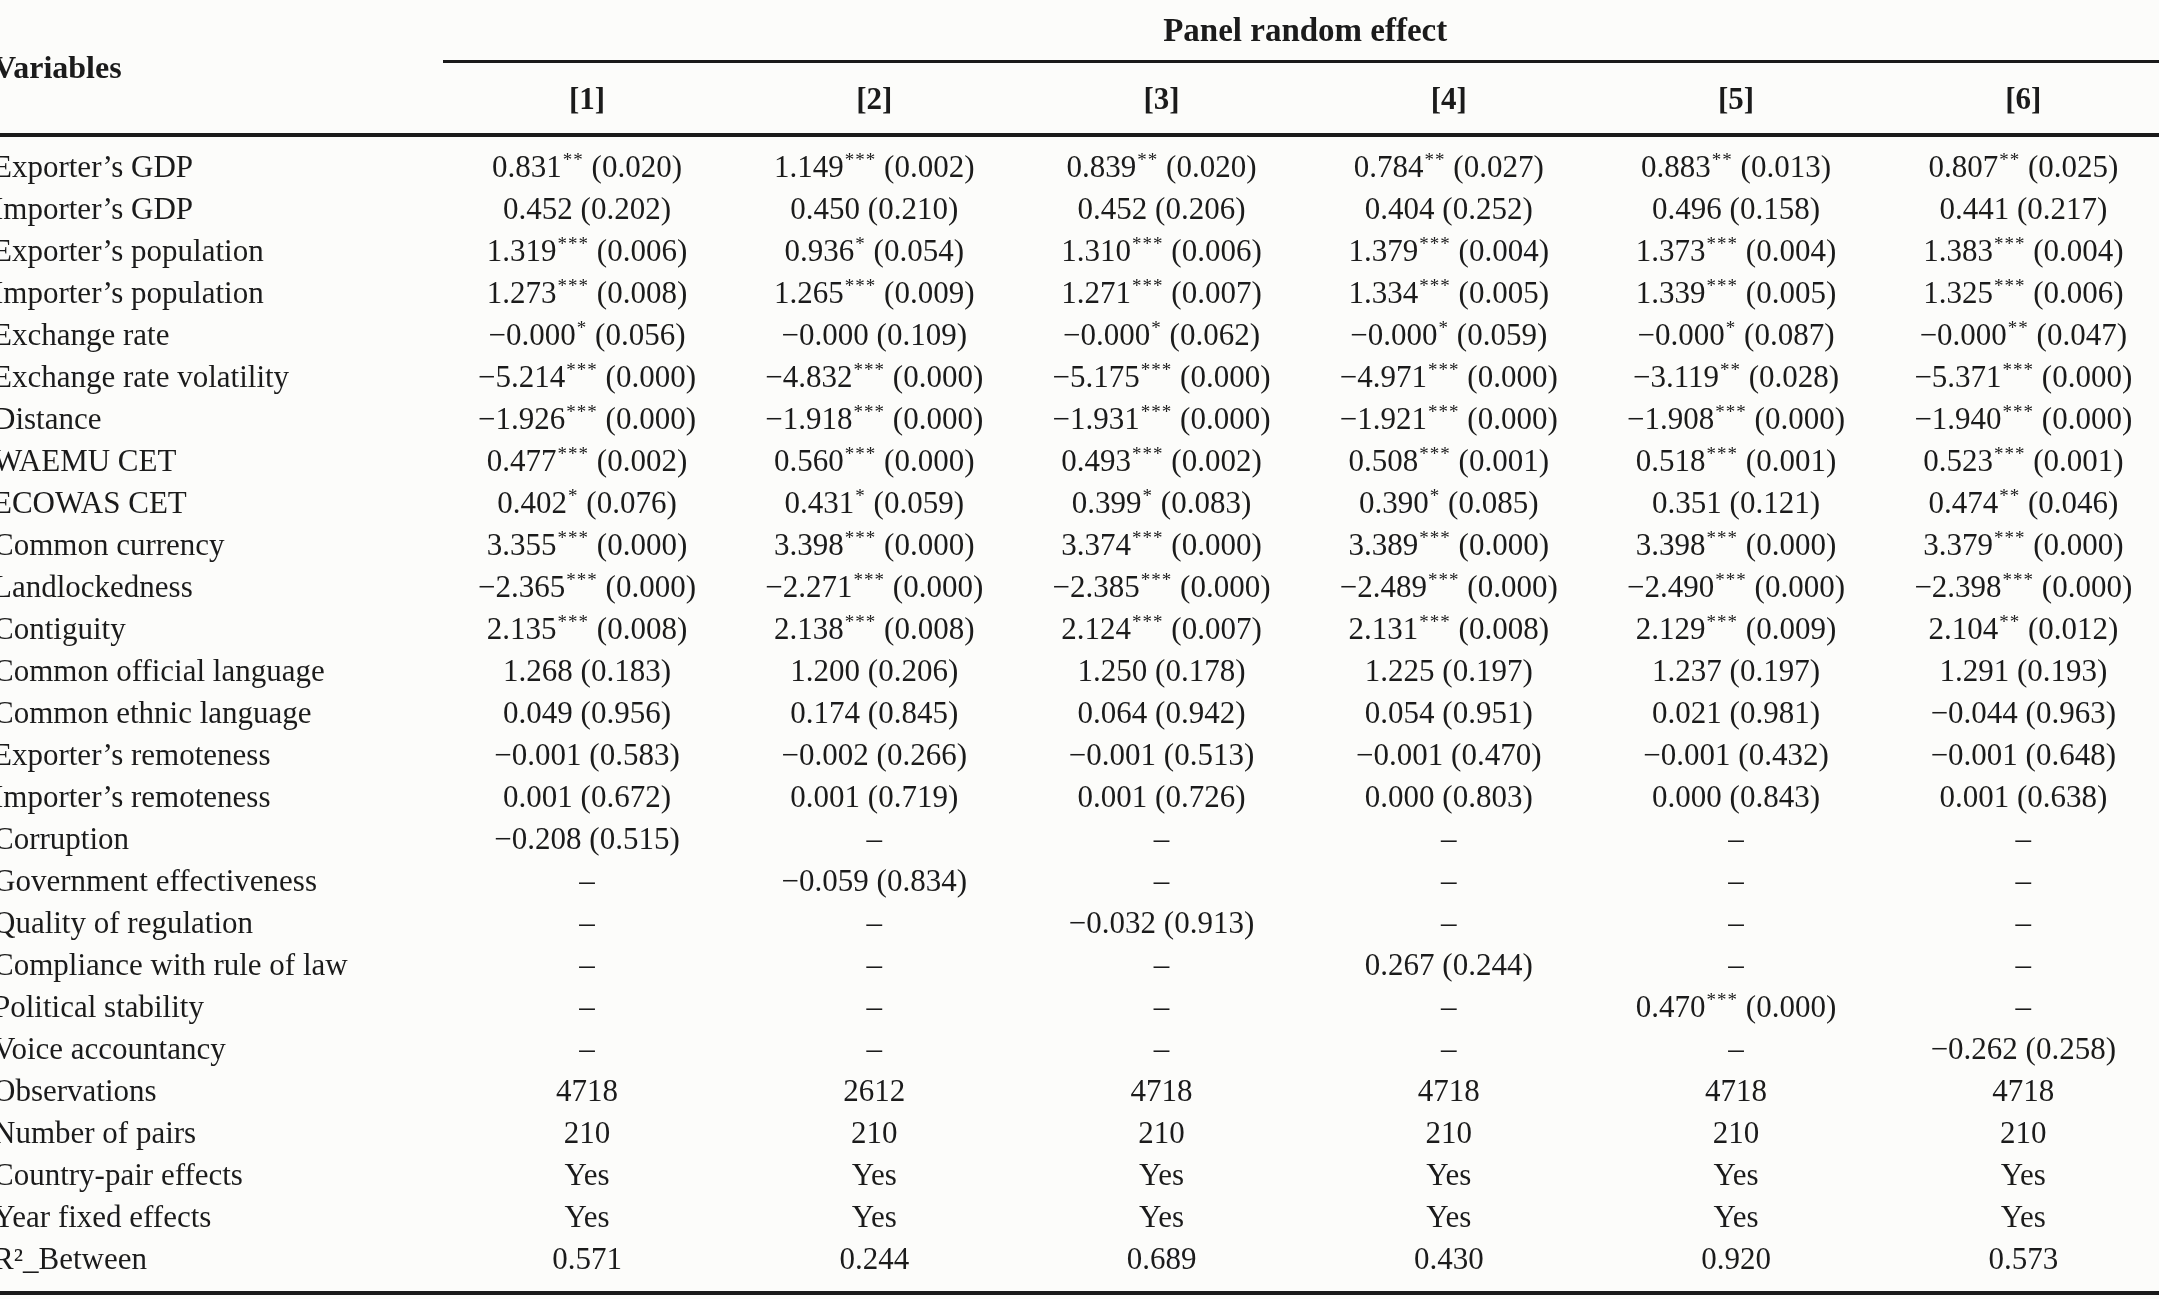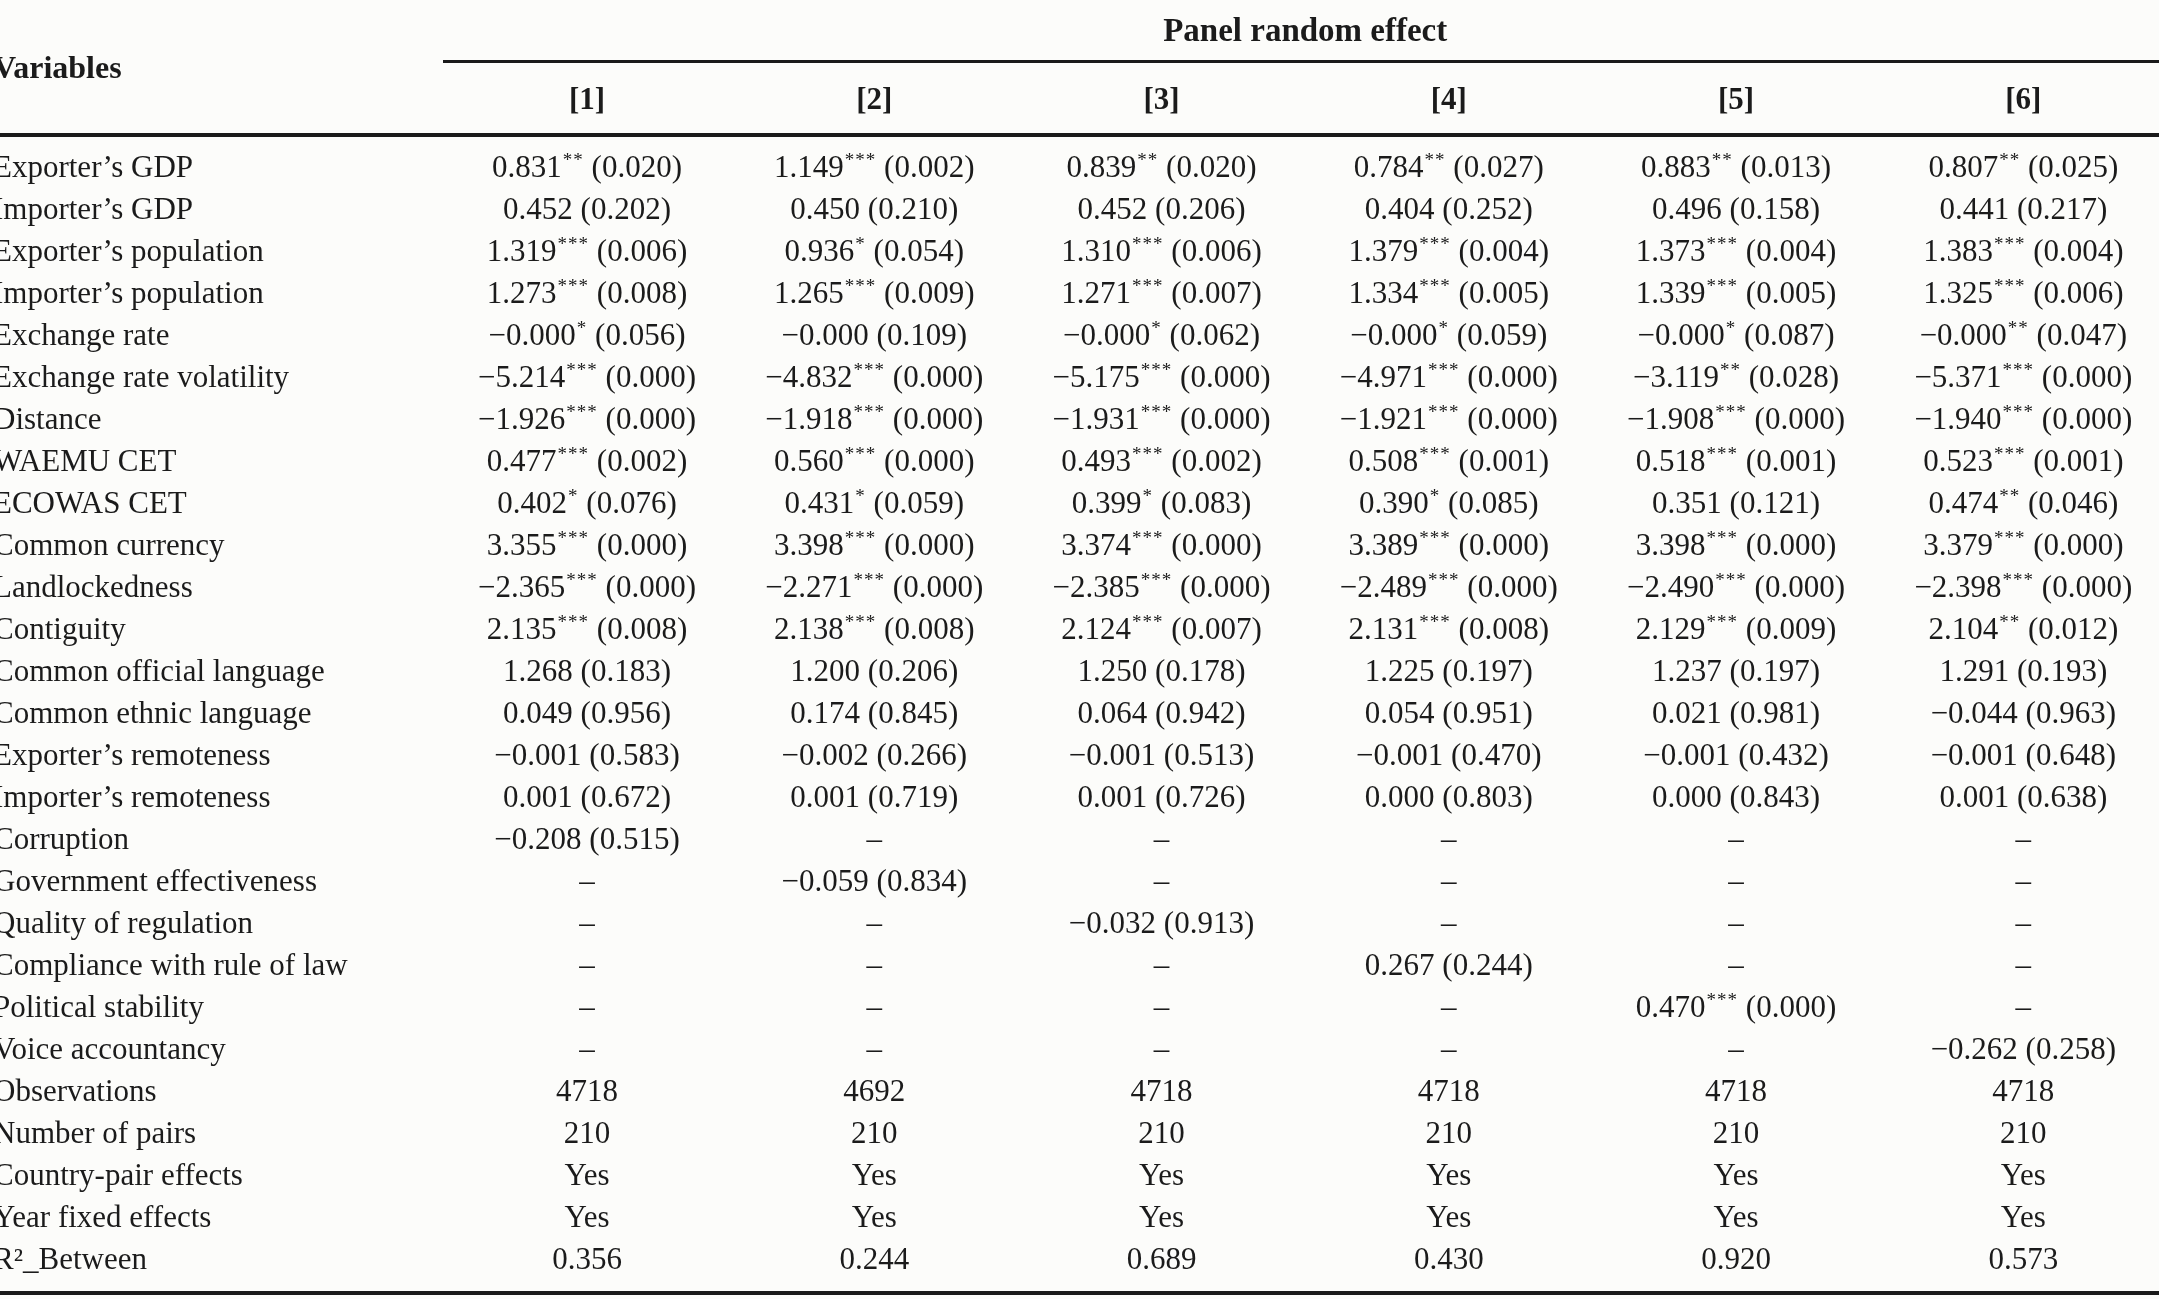--- a/index.html
+++ b/index.html
@@ -292,21 +292,21 @@
           <td class="val">–</td>
           <td class="val">–</td>
           <td class="val">–</td>
           <td class="val">–</td>
           <td class="val">–</td>
           <td class="val">−0.262&nbsp;(0.258)</td>
         </tr>
         <tr>
           <td class="rowlabel">Observations</td>
           <td class="val">4718</td>
-          <td class="val">4692</td>
+          <td class="val">2612</td>
           <td class="val">4718</td>
           <td class="val">4718</td>
           <td class="val">4718</td>
           <td class="val">4718</td>
         </tr>
         <tr>
           <td class="rowlabel">Number of pairs</td>
           <td class="val">210</td>
           <td class="val">210</td>
           <td class="val">210</td>
@@ -327,21 +327,21 @@
           <td class="rowlabel">Year fixed effects</td>
           <td class="val">Yes</td>
           <td class="val">Yes</td>
           <td class="val">Yes</td>
           <td class="val">Yes</td>
           <td class="val">Yes</td>
           <td class="val">Yes</td>
         </tr>
         <tr>
           <td class="rowlabel">R²_Between</td>
-          <td class="val">0.356</td>
+          <td class="val">0.571</td>
           <td class="val">0.244</td>
           <td class="val">0.689</td>
           <td class="val">0.430</td>
           <td class="val">0.920</td>
           <td class="val">0.573</td>
         </tr>
       </tbody>
   </table>
 </div>
 

